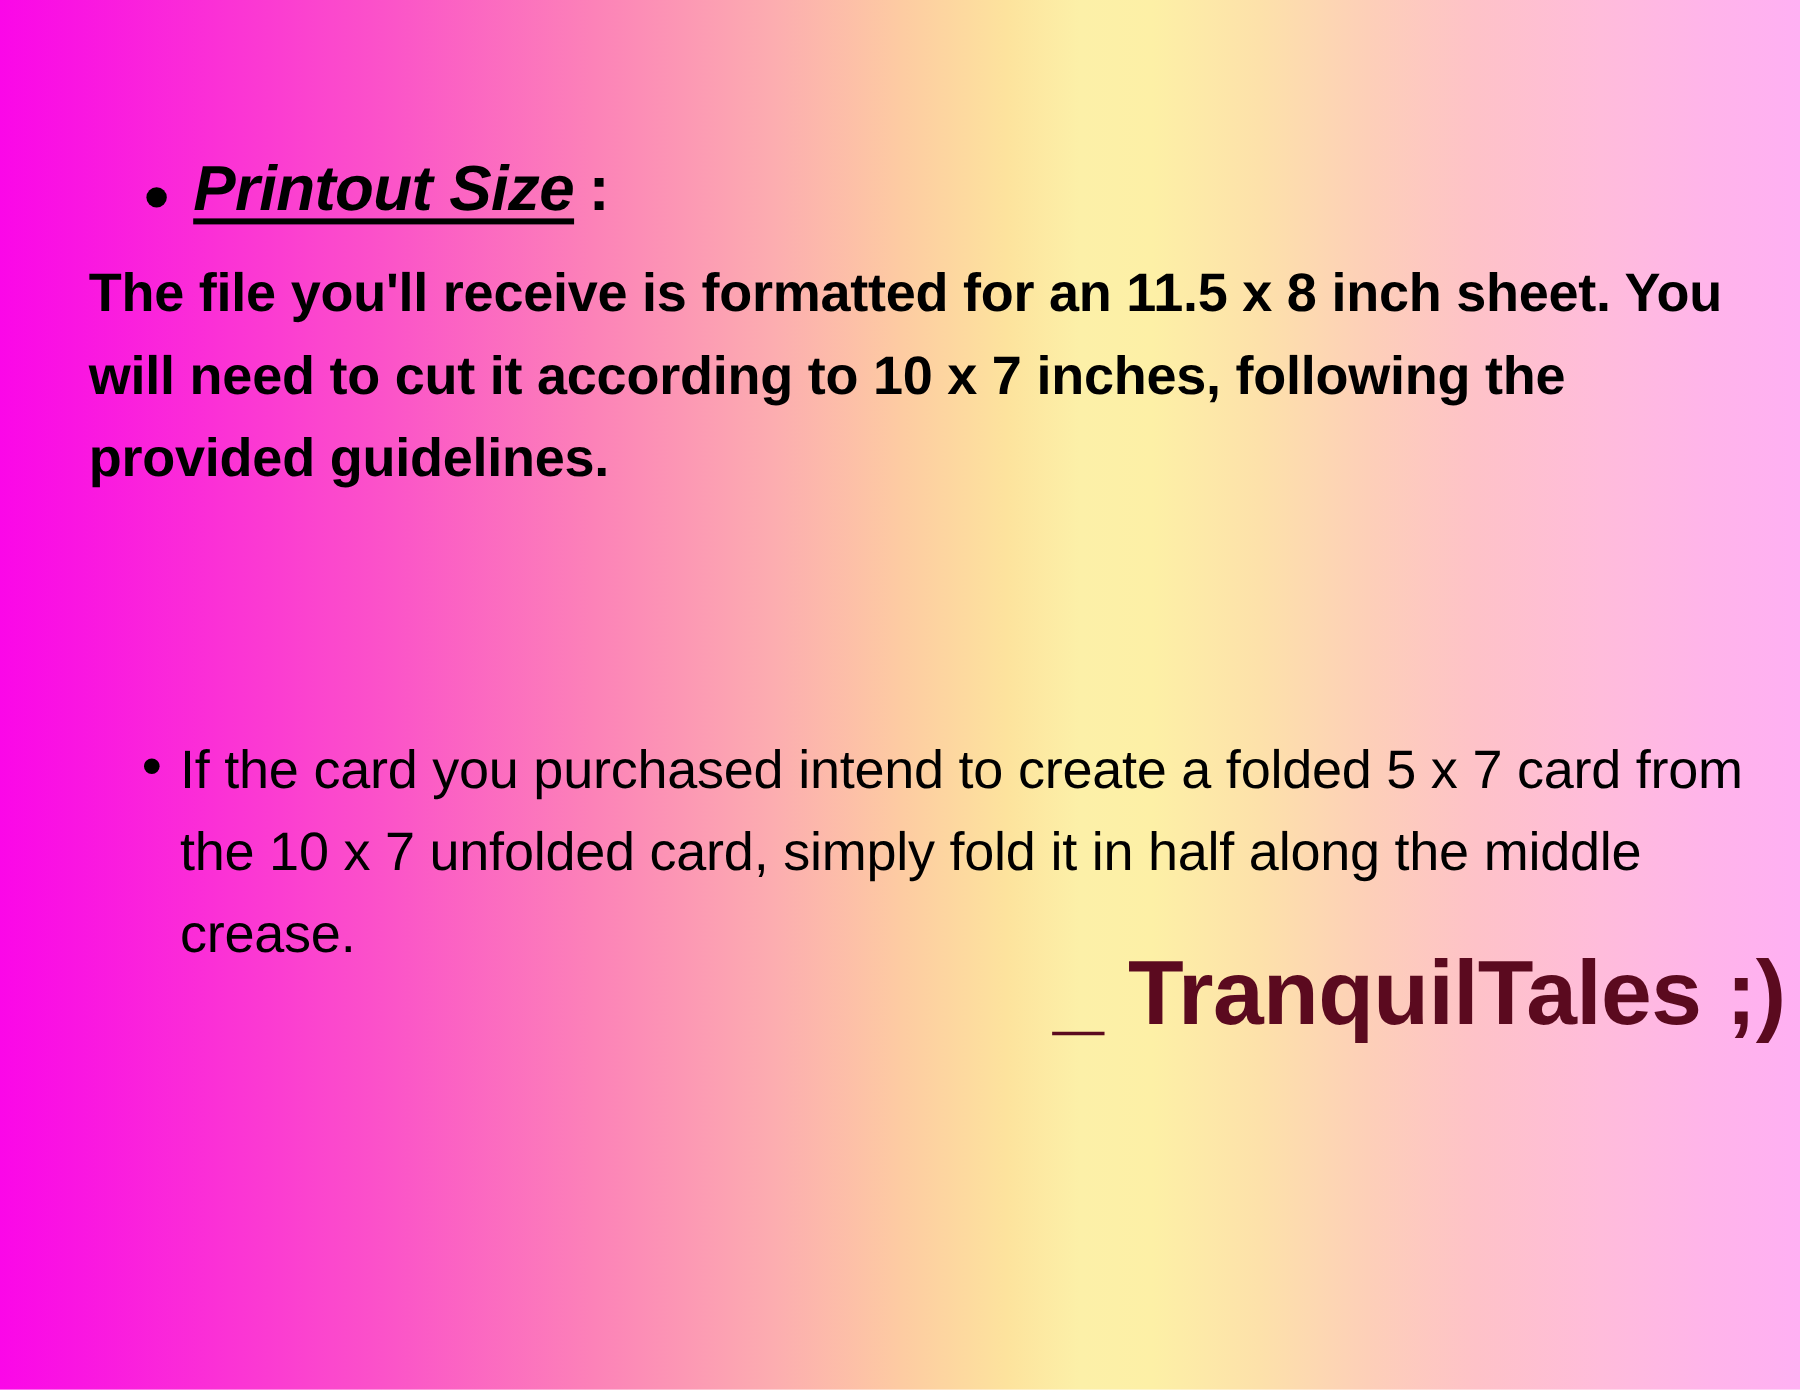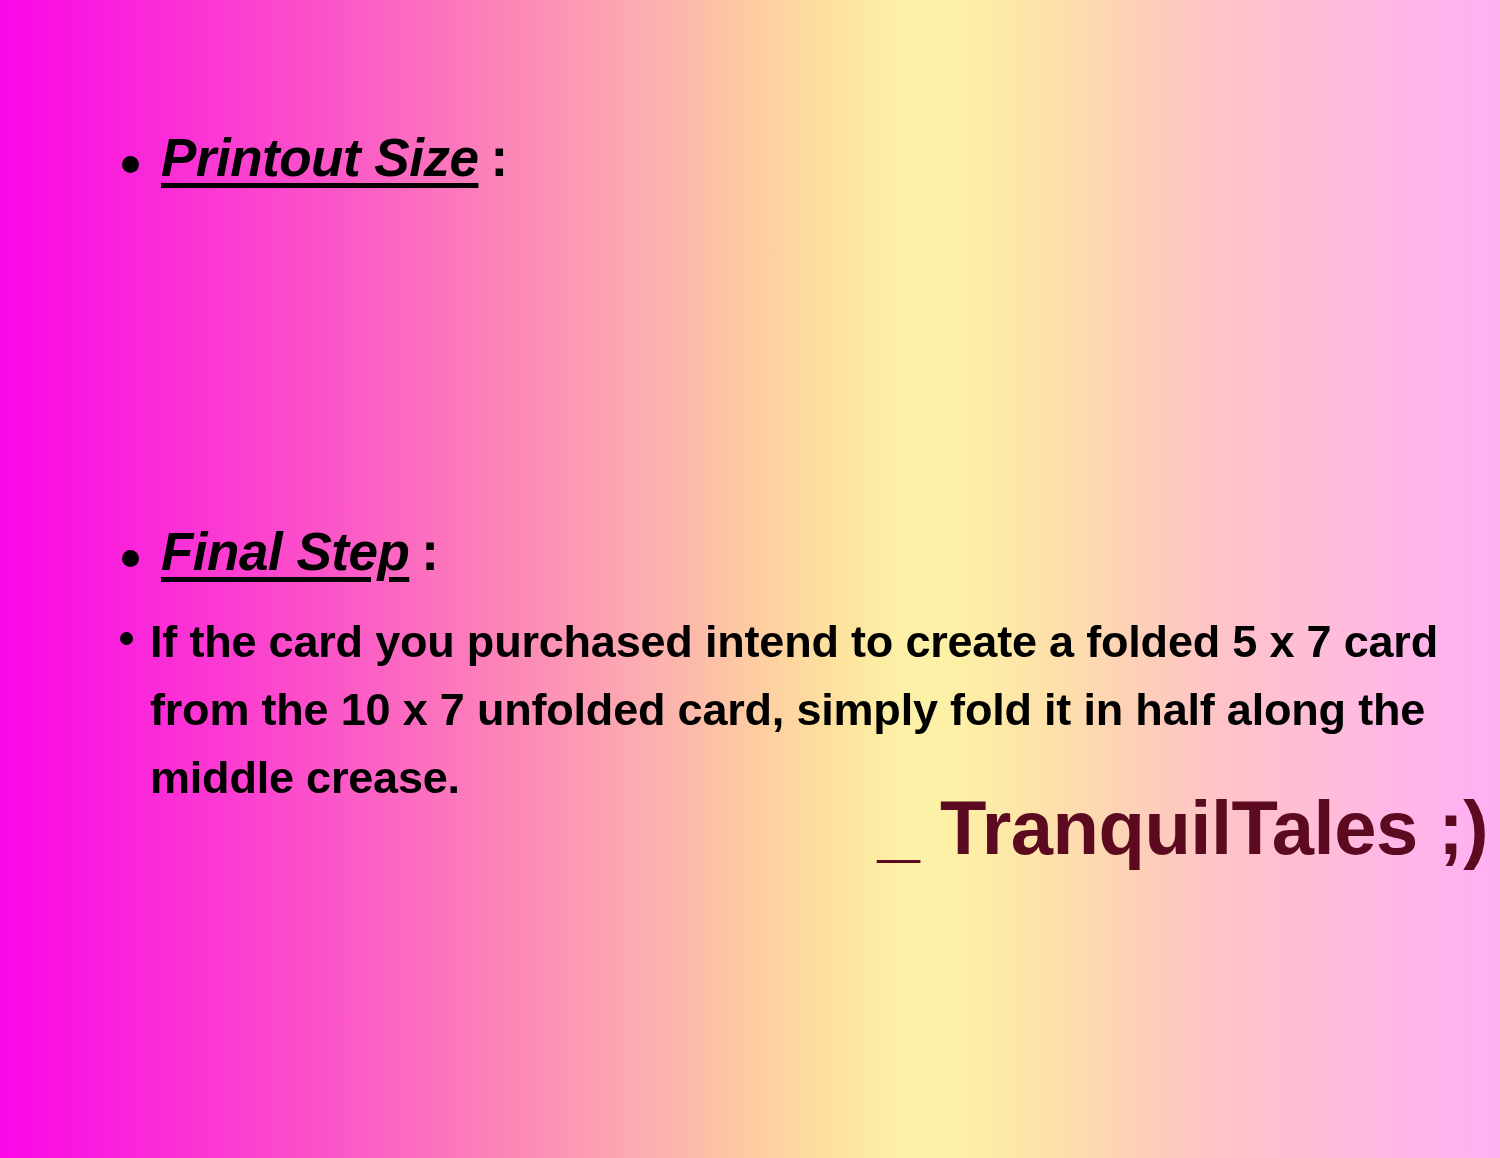--- a/index.html
+++ b/index.html
@@ -109,21 +109,21 @@
     width: 13px;
     height: 13px;
     border-radius: 50%;
     background: #000;
     flex: 0 0 auto;
     margin-top: 24px;
     margin-right: 17px;
   }
   .sub-text {
     font-size: 45px;
-    font-weight: bold;
+    font-weight: normal;
     line-height: 1.51;
     letter-spacing: -0.2px;
   }
 
   
   .signature {
     position: absolute;
     right: 12px;
     bottom: 2px;
     color: #5b0a1f;
@@ -139,25 +139,22 @@
 <body>
 
 <div id="poster">
   <div class="content">
 
     <div class="heading-row" style="left:122px; top:130px;">
       <span class="heading-bullet"></span>
       <span class="heading-text"><span class="underlined">Printout Size</span><span class="colon">:</span></span>
     </div>
 
+    <div class="para" style="left:74px; top:210px;">The file you'll receive is formatted for an 11.5 x 8 inch sheet. You will need to cut it according to 10 x 7 inches, following the provided guidelines.</div>
 
-    <div class="heading-row" style="left:122px; top:524px;">
-      <span class="heading-bullet"></span>
-      <span class="heading-text"><span class="underlined">Final Step</span><span class="colon">:</span></span>
-    </div>
 
     <div class="sublist" style="top:608px;">
       <div class="sub-item">
         <span class="sub-bullet"></span>
         <span class="sub-text">If the card you purchased intend to create a folded 5 x 7 card from the 10 x 7 unfolded card, simply fold it in half along the middle crease.</span>
       </div>
     </div>
 
     <div class="signature">_ TranquilTales ;)</div>
 

